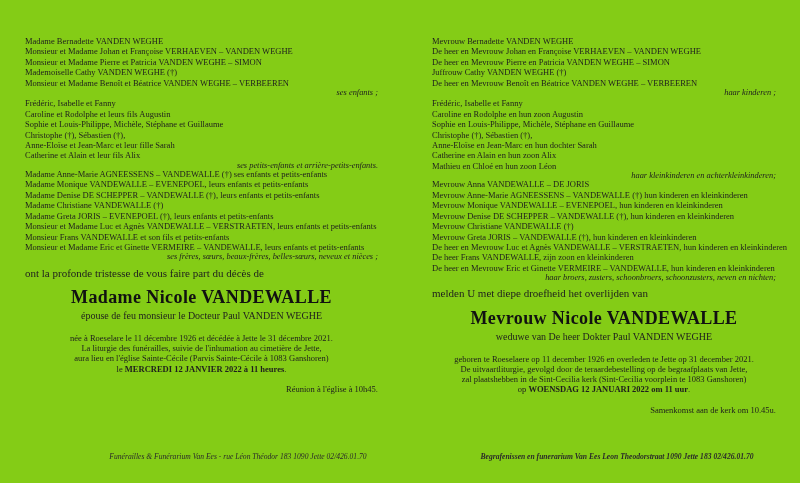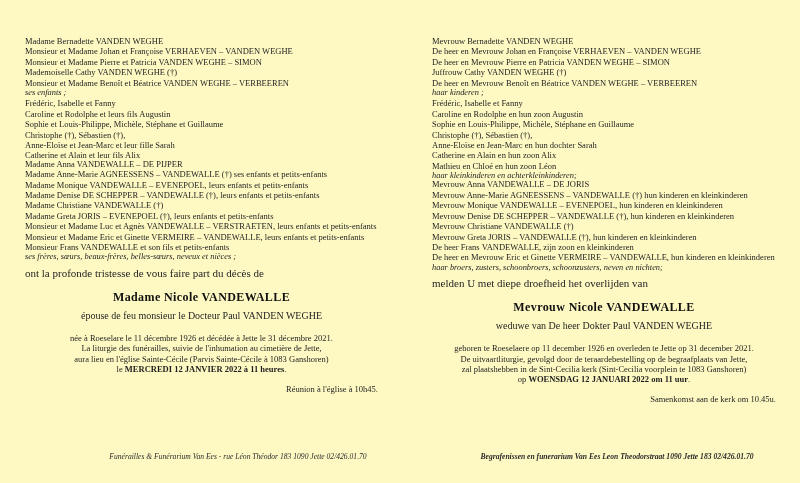--- a/index.html
+++ b/index.html
@@ -1,40 +1,40 @@
 <!DOCTYPE html>
 <html><head>
 <meta charset="utf-8">
 <style>
   html,body { margin:0; padding:0; background:#ffffff; }
   #card {
-    position:relative; width:800px; height:483px; background:#fef9c3;
+    position:relative; width:800px; height:483px; background:#84cc16;
     font-family:"Liberation Serif","DejaVu Serif",serif; color:#1e1e1e;
     overflow:hidden;
   }
   .page { position:absolute; top:36px; }
   #page-left  { left:25px;  width:353px; }
   #page-right { left:432px; width:344px; }
 
   .line {
     font-size:8.5px; line-height:10.4px; white-space:nowrap;
   }
   .group-label {
-    font-style:italic; font-size:8.4px; line-height:10.3px;
+    font-style:italic; text-align:right; font-size:8.4px; line-height:10.3px;
     white-space:nowrap;
   }
   .label-children { margin-top:0; }
   .grandchildren-list { margin-top:0; }
   .siblings-list { margin-top:-2px; }
   .label-siblings { margin-bottom:5px; }
 
   .announcement { font-size:11px; line-height:10.4px; margin-top:4px; }
 
   .deceased-name {
-    text-align:center; font-weight:bold; font-size:12px; line-height:19px;
+    text-align:center; font-weight:bold; font-size:18px; line-height:19px;
     margin-top:10px; letter-spacing:0.4px; color:#111;
   }
   .deceased-relation {
     text-align:center; font-size:10px; line-height:13px; margin-top:2px;
   }
   .details {
     text-align:center; margin-top:11px; font-size:8.5px; line-height:10.2px;
   }
   .details .bold-date { font-weight:bold; }
   .meeting { text-align:right; margin-top:10px; font-size:8.5px; }
@@ -62,31 +62,31 @@
     <div class="group-label label-children">ses enfants ;</div>
 
     <div class="grandchildren-list">
         <div class="line">Frédéric, Isabelle et Fanny</div>
         <div class="line">Caroline et Rodolphe et leurs fils Augustin</div>
         <div class="line">Sophie et Louis-Philippe, Michèle, Stéphane et Guillaume</div>
         <div class="line">Christophe (†), Sébastien (†),</div>
         <div class="line">Anne-Eloïse et Jean-Marc et leur fille Sarah</div>
         <div class="line">Catherine et Alain et leur fils Alix</div>
       </div>
+    <div class="group-label label-grandchildren">ses petits-enfants et arrière-petits-enfants.</div>
 
     <div class="siblings-list">
-        <div class="line">Madame Anna VANDEWALLE – DE PIJPER</div>
         <div class="line">Madame Anne-Marie AGNEESSENS – VANDEWALLE (†) ses enfants et petits-enfants</div>
         <div class="line">Madame Monique VANDEWALLE – EVENEPOEL, leurs enfants et petits-enfants</div>
         <div class="line">Madame Denise DE SCHEPPER – VANDEWALLE (†), leurs enfants et petits-enfants</div>
         <div class="line">Madame Christiane VANDEWALLE (†)</div>
         <div class="line">Madame Greta JORIS – EVENEPOEL (†), leurs enfants et petits-enfants</div>
         <div class="line">Monsieur et Madame Luc et Agnès VANDEWALLE – VERSTRAETEN, leurs enfants et petits-enfants</div>
+        <div class="line">Monsieur Frans VANDEWALLE et son fils et petits-enfants</div>
         <div class="line">Monsieur et Madame Eric et Ginette VERMEIRE – VANDEWALLE, leurs enfants et petits-enfants</div>
-        <div class="line">Monsieur Frans VANDEWALLE et son fils et petits-enfants</div>
       </div>
     <div class="group-label label-siblings">ses frères, sœurs, beaux-frères, belles-sœurs, neveux et nièces ;</div>
 
     <div class="announcement">ont la profonde tristesse de vous faire part du décès de</div>
 
     <div class="deceased-name">Madame Nicole VANDEWALLE</div>
     <div class="deceased-relation">épouse de feu monsieur le Docteur Paul VANDEN WEGHE</div>
 
     <div class="details">
       <div>née à Roeselare le 11 décembre 1926 et décédée à Jette le 31 décembre 2021.</div>
@@ -119,20 +119,21 @@
       </div>
     <div class="group-label label-grandchildren">haar kleinkinderen en achterkleinkinderen;</div>
 
     <div class="siblings-list">
         <div class="line">Mevrouw Anna VANDEWALLE – DE JORIS</div>
         <div class="line">Mevrouw Anne-Marie AGNEESSENS – VANDEWALLE (†) hun kinderen en kleinkinderen</div>
         <div class="line">Mevrouw Monique VANDEWALLE – EVENEPOEL, hun kinderen en kleinkinderen</div>
         <div class="line">Mevrouw Denise DE SCHEPPER – VANDEWALLE (†), hun kinderen en kleinkinderen</div>
         <div class="line">Mevrouw Christiane VANDEWALLE (†)</div>
         <div class="line">Mevrouw Greta JORIS – VANDEWALLE (†), hun kinderen en kleinkinderen</div>
+        <div class="line">De heer en Mevrouw Luc et Agnès VANDEWALLE – VERSTRAETEN, hun kinderen en kleinkinderen</div>
         <div class="line">De heer Frans VANDEWALLE, zijn zoon en kleinkinderen</div>
         <div class="line">De heer en Mevrouw Eric et Ginette VERMEIRE – VANDEWALLE, hun kinderen en kleinkinderen</div>
       </div>
     <div class="group-label label-siblings">haar broers, zusters, schoonbroers, schoonzusters, neven en nichten;</div>
 
     <div class="announcement">melden U met diepe droefheid het overlijden van</div>
 
     <div class="deceased-name">Mevrouw Nicole VANDEWALLE</div>
     <div class="deceased-relation">weduwe van De heer Dokter Paul VANDEN WEGHE</div>
 

